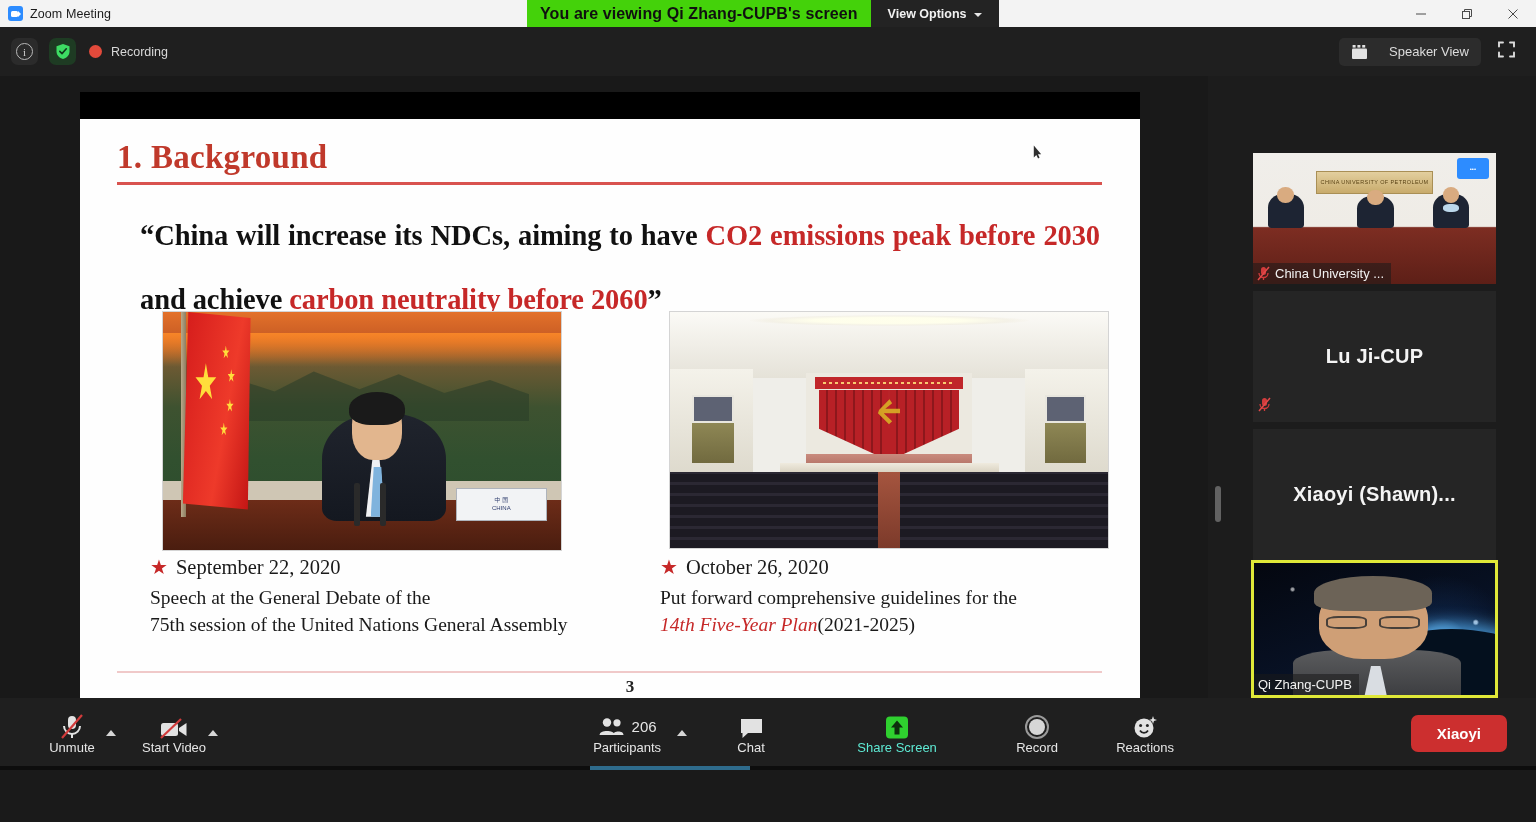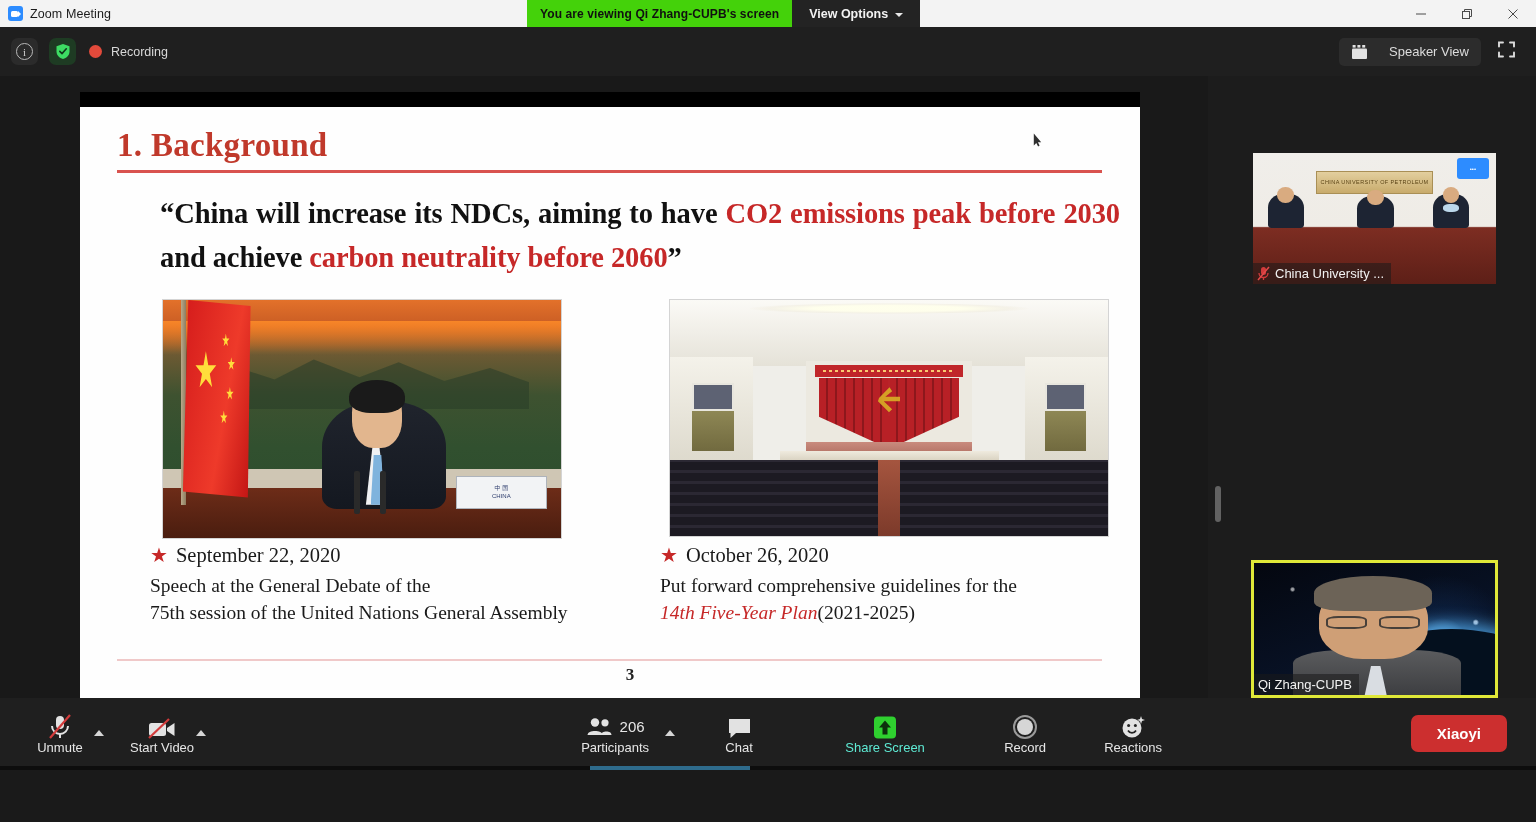--- a/index.html
+++ b/index.html
@@ -28,21 +28,21 @@
     content: ""; position: absolute; left: 9.5px; top: 5px;
     width: 0; height: 0; border-top: 3px solid transparent;
     border-bottom: 3px solid transparent; border-left: 3.5px solid #fff;
   }
   .tb-title { font-size: 12.5px; color: #1b1b1b; letter-spacing: .1px; }
 
   .share-banner-wrap {
     position: absolute; left: 527px; top: 0; display: flex; height: 27px;
   }
   .share-banner {
-    background: #44d20a; color: #101010; font-size: 12px; font-weight: bold;
+    background: #44d20a; color: #101010; font-size: 16px; font-weight: bold;
     display: flex; align-items: center; padding: 12px 13px; height: 27px;
     letter-spacing: .1px;
   }
   .view-options {
     background: #232323; color: #f2f2f2; font-size: 12.5px; font-weight: bold;
     display: flex; align-items: center; gap: 7px; padding: 0 17px; height: 27px;
   }
   .caret-dn {
     width: 0; height: 0; border-left: 4px solid transparent;
     border-right: 4px solid transparent; border-top: 4.5px solid #e8e8e8;
@@ -85,42 +85,41 @@
   
   .stage {
     position: absolute; left: 0; top: 76px; width: 1208px; height: 674px;
     background: #191919;
   }
   .ppt-frame {
     position: absolute; left: 80px; top: 16px; width: 1060px; height: 657px;
     background: #000;
   }
   .slide {
-    position: absolute; left: 0; top: 15px; width: 1060px; height: 596px;
+    position: absolute; left: 0; top: 27px; width: 1060px; height: 596px;
     background: #fefefe; overflow: hidden;
   }
 
   .sl-title {
     position: absolute; left: 37px; top: 20px;
     font-family: "Liberation Serif", serif; font-weight: bold; font-size: 33px;
     color: #c0392b; letter-spacing: .3px;
   }
   .sl-rule {
     position: absolute; left: 37px; top: 63px; width: 985px; height: 3px;
     background: #d9534f;
   }
   .cursor-arrow {
     position: absolute; left: 953px; top: 26px; width: 9px; height: 14px;
   }
   .quote {
     position: absolute; left: 60px; top: 85px; width: 960px;
     font-family: "Liberation Serif", serif; font-weight: bold;
-    font-size: 28.5px; line-height: 44px; color: #111; text-align: justify;
+    font-size: 28.5px; line-height: 64px; color: #111; text-align: justify;
     letter-spacing: -.1px;
-    margin-left: 20px;
   }
   .quote .red { color: #c62828; }
 
   .photos { position: absolute; left: 0; top: 192px; width: 1060px; height: 245px; }
   .photo {
     position: absolute; border: 1px solid #d4d4d4; overflow: hidden;
   }
   .photo.left  { left: 82px;  top: 0; width: 400px; height: 240px; }
   .photo.right { left: 589px; top: 0; width: 440px; height: 238px; }
 
@@ -628,21 +627,35 @@
         <svg class="mic-off" viewBox="0 0 13 15">
           <rect x="4" y="1" width="5" height="8" rx="2.5" fill="#d13b3b"></rect>
           <path d="M2 7 a4.5 4.5 0 0 0 9 0" fill="none" stroke="#d13b3b" stroke-width="1.3"></path>
           <line x1="6.5" y1="11.5" x2="6.5" y2="14" stroke="#d13b3b" stroke-width="1.3"></line>
           <line x1="1" y1="14" x2="12" y2="1" stroke="#e24a4a" stroke-width="1.5"></line>
         </svg>
         <span>China University ...</span>
       </div>
     </div>
 
-
+    <div class="tile" id="tile1">
+      <div class="tile-centername">Lu Ji-CUP</div>
+      <div class="mic-corner">
+        <svg class="mic-off" viewBox="0 0 13 15">
+          <rect x="4" y="1" width="5" height="8" rx="2.5" fill="#d13b3b"></rect>
+          <path d="M2 7 a4.5 4.5 0 0 0 9 0" fill="none" stroke="#d13b3b" stroke-width="1.3"></path>
+          <line x1="6.5" y1="11.5" x2="6.5" y2="14" stroke="#d13b3b" stroke-width="1.3"></line>
+          <line x1="1" y1="14" x2="12" y2="1" stroke="#e24a4a" stroke-width="1.5"></line>
+        </svg>
+      </div>
+    </div>
+
+    <div class="tile" id="tile2">
+      <div class="tile-centername">Xiaoyi  (Shawn)...</div>
+    </div>
 
     <div class="tile" id="tile3">
       <div class="spacebg">
           <div class="earth-arc"></div>
         </div>
       <div class="qz-suit"></div>
       <div class="qz-shirt"></div>
       <div class="qz-head"></div>
       <div class="qz-hair"></div>
       <div class="qz-glass" style="left:30%"></div>
@@ -654,21 +667,21 @@
 
     <div class="strip-scroll">
       <svg width="22" height="13" viewBox="0 0 22 13">
         <path d="M2 2 L11 10 L20 2" fill="none" stroke="#cfcfcf" stroke-width="2.3" stroke-linecap="round"></path>
       </svg>
     </div>
   </div>
 
   <div class="ctrlbar">
 
-    <div style="display:flex;align-items:flex-end;padding-left:28px;gap:2px">
+    <div style="display:flex;align-items:flex-end;padding-left:40px;gap:2px">
       <div class="ctrl">
         <span class="cicon">
           <svg width="26" height="26" viewBox="0 0 26 26">
             <rect x="9" y="2" width="8" height="13" rx="4" fill="#e2e2e2"></rect>
             <path d="M5 12 a8 8 0 0 0 16 0" fill="none" stroke="#e2e2e2" stroke-width="2"></path>
             <line x1="13" y1="20" x2="13" y2="24" stroke="#e2e2e2" stroke-width="2"></line>
             <line x1="3" y1="24" x2="23" y2="1" stroke="#d23b3b" stroke-width="2.2"></line>
           </svg>
         </span>
         <span>Unmute</span>

